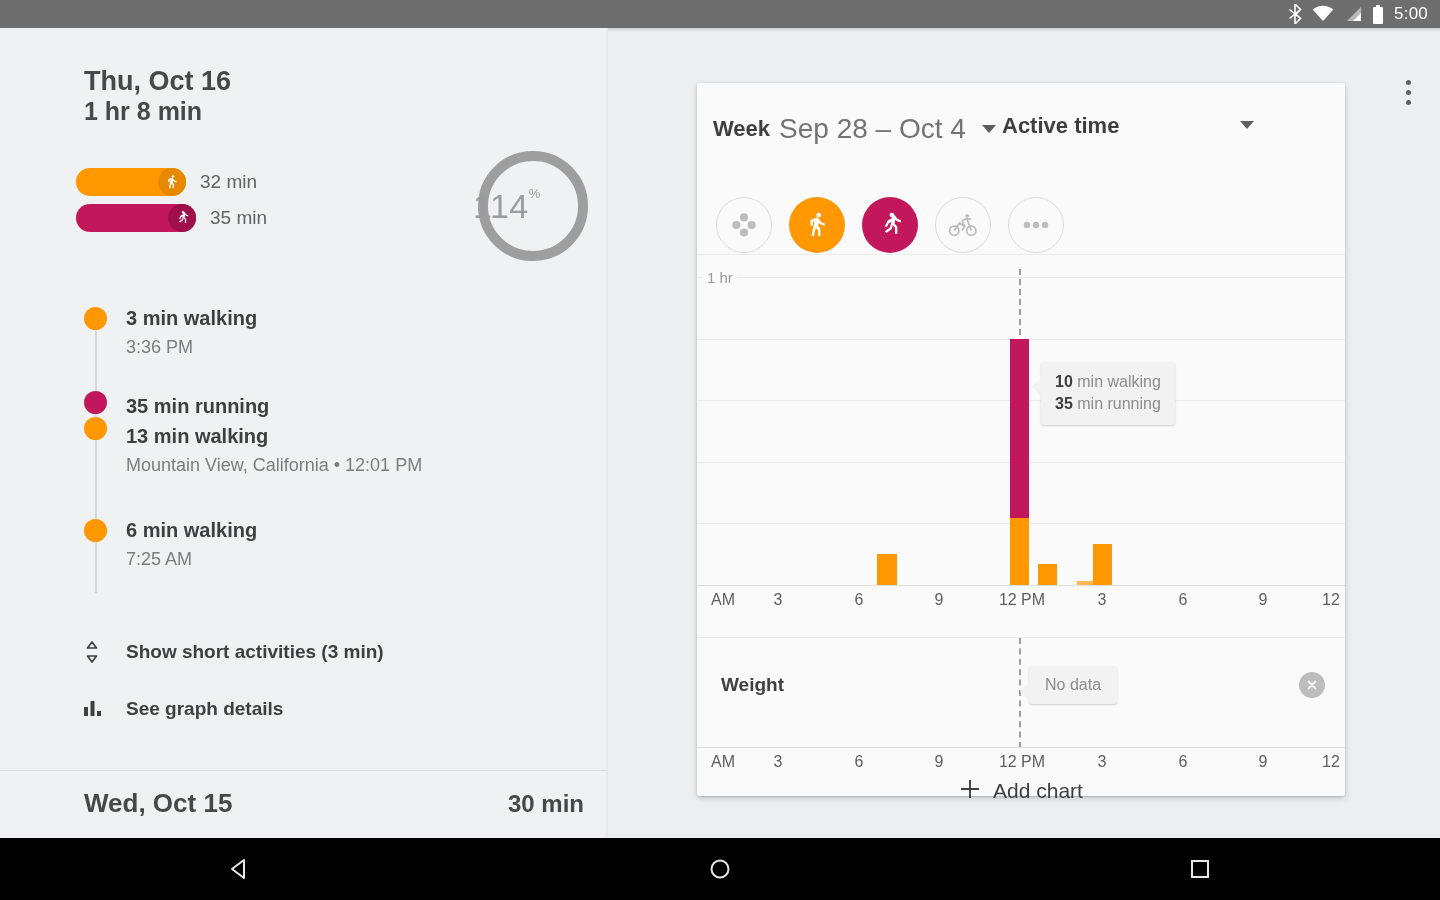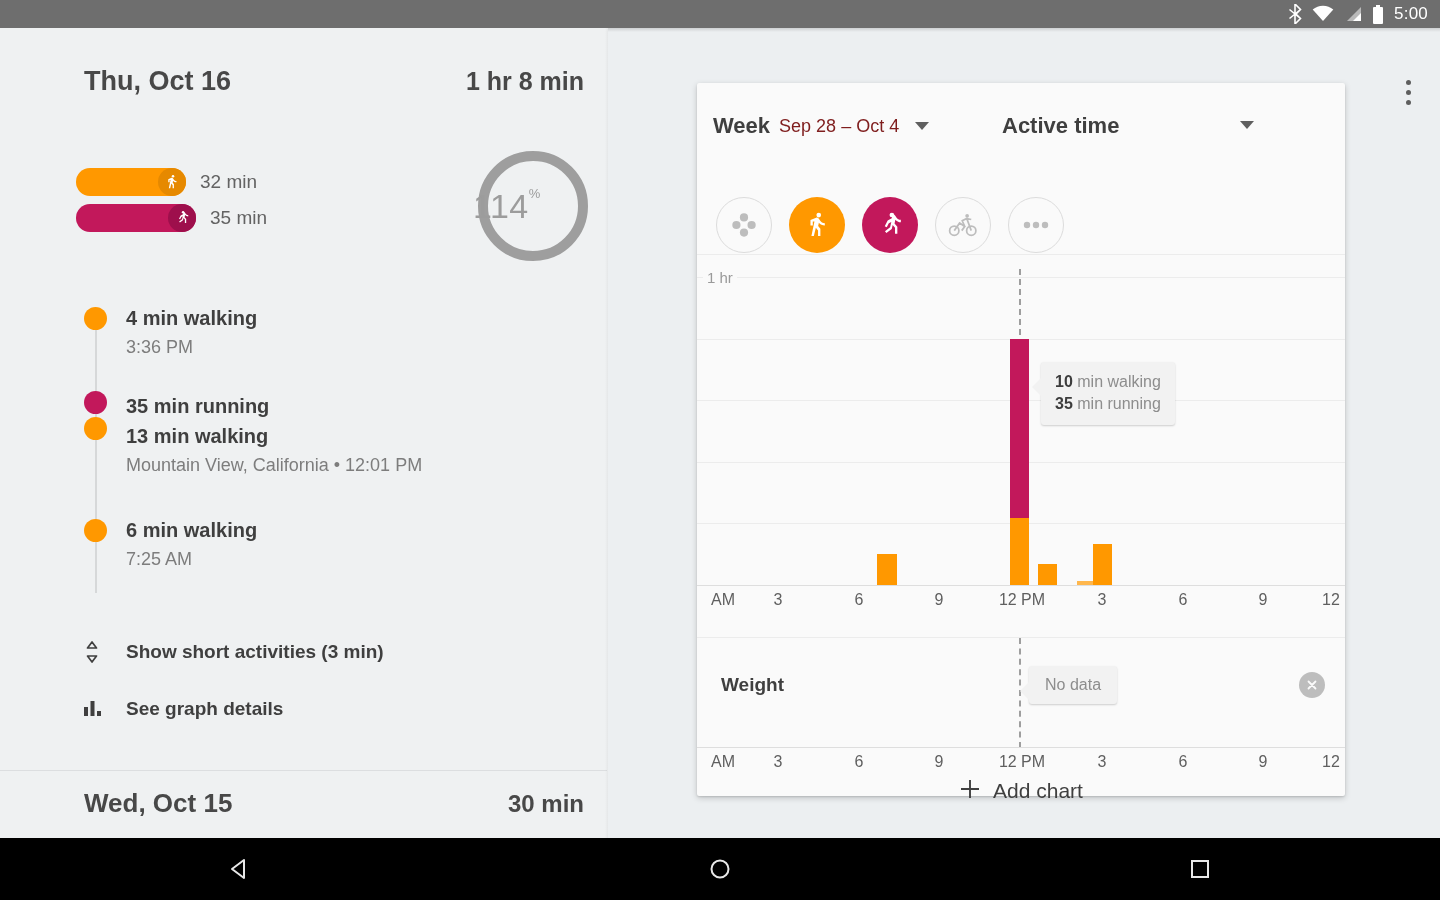--- a/index.html
+++ b/index.html
@@ -39,21 +39,21 @@
     position: absolute; left: 0; top: 0; width: 608px; height: 810px;
     background: #eff1f2;
   }
   .left-panel:after {
     content: ""; position: absolute; right: 0; top: 0; width: 3px; height: 100%;
     background: linear-gradient(to left, rgba(0,0,0,.045), rgba(0,0,0,0));
   }
 
   .day-header {
     position: absolute; left: 84px; top: 38px; width: 500px;
-    display: flex; justify-content: space-between; align-items: baseline;
+    display: flex; justify-content: center; align-items: baseline; flex-direction: column;
   }
   .day-title { font-size: 27px; font-weight: bold; color: #484848; }
   .day-total { font-size: 25px; font-weight: bold; color: #484848; }
 
   
   .summary { position: absolute; left: 76px; top: 140px; }
   .sumrow { display: flex; align-items: center; margin-bottom: 8px; }
   .pill {
     height: 28px; border-radius: 14px; position: relative;
     display: flex; align-items: center; justify-content: flex-end;
@@ -121,21 +121,21 @@
     box-shadow: 0 2px 6px rgba(0,0,0,.18), 0 1px 2px rgba(0,0,0,.12);
   }
 
   .card-head { position: relative; height: 75px; }
   .chip-select {
     position: absolute; display: flex; align-items: center; cursor: pointer;
   }
   .cs-week { left: 16px; top: 30px; }
   .cs-metric { left: 305px; top: 30px; width: 270px; }
   .cs-strong { font-size: 22px; font-weight: bold; color: #3f3f3f; }
-  .cs-light { font-size: 18px; color: #7f1d1d; margin-left: 9px; }
+  .cs-light { font-size: 28px; color: #737373; margin-left: 9px; }
   .caret {
     width: 0; height: 0;
     border-left: 7px solid transparent; border-right: 7px solid transparent;
     border-top: 8px solid #5f5f5f; margin-left: 16px;
   }
   .cs-metric .caret { position: absolute; right: 18px; top: 8px; }
 
   
   .filters { position: absolute; left: 716px; top: 170px; display: flex; gap: 17px; }
   .fpill {
@@ -283,21 +283,21 @@
           <span class="ring-num">114</span>
           <span class="ring-pct">%</span>
         </div>
       </div>
 
       <div class="timeline">
         <div class="tl-line"></div>
 
         <div class="tl-item">
           <span class="tl-dot" style="background:#FF9800;"></span>
-          <div class="tl-title">4 min walking</div>
+          <div class="tl-title">3 min walking</div>
           <div class="tl-sub">3:36 PM</div>
         </div>
 
         <div class="tl-item" style="margin-bottom:36px;">
           <span class="tl-dot" style="background:#C2185B;top:0;"></span>
           <span class="tl-dot second" style="background:#FF9800;"></span>
           <div class="tl-title">35 min running</div>
           <div class="tl-title">13 min walking</div>
           <div class="tl-sub">Mountain View, California • 12:01 PM</div>
         </div>

